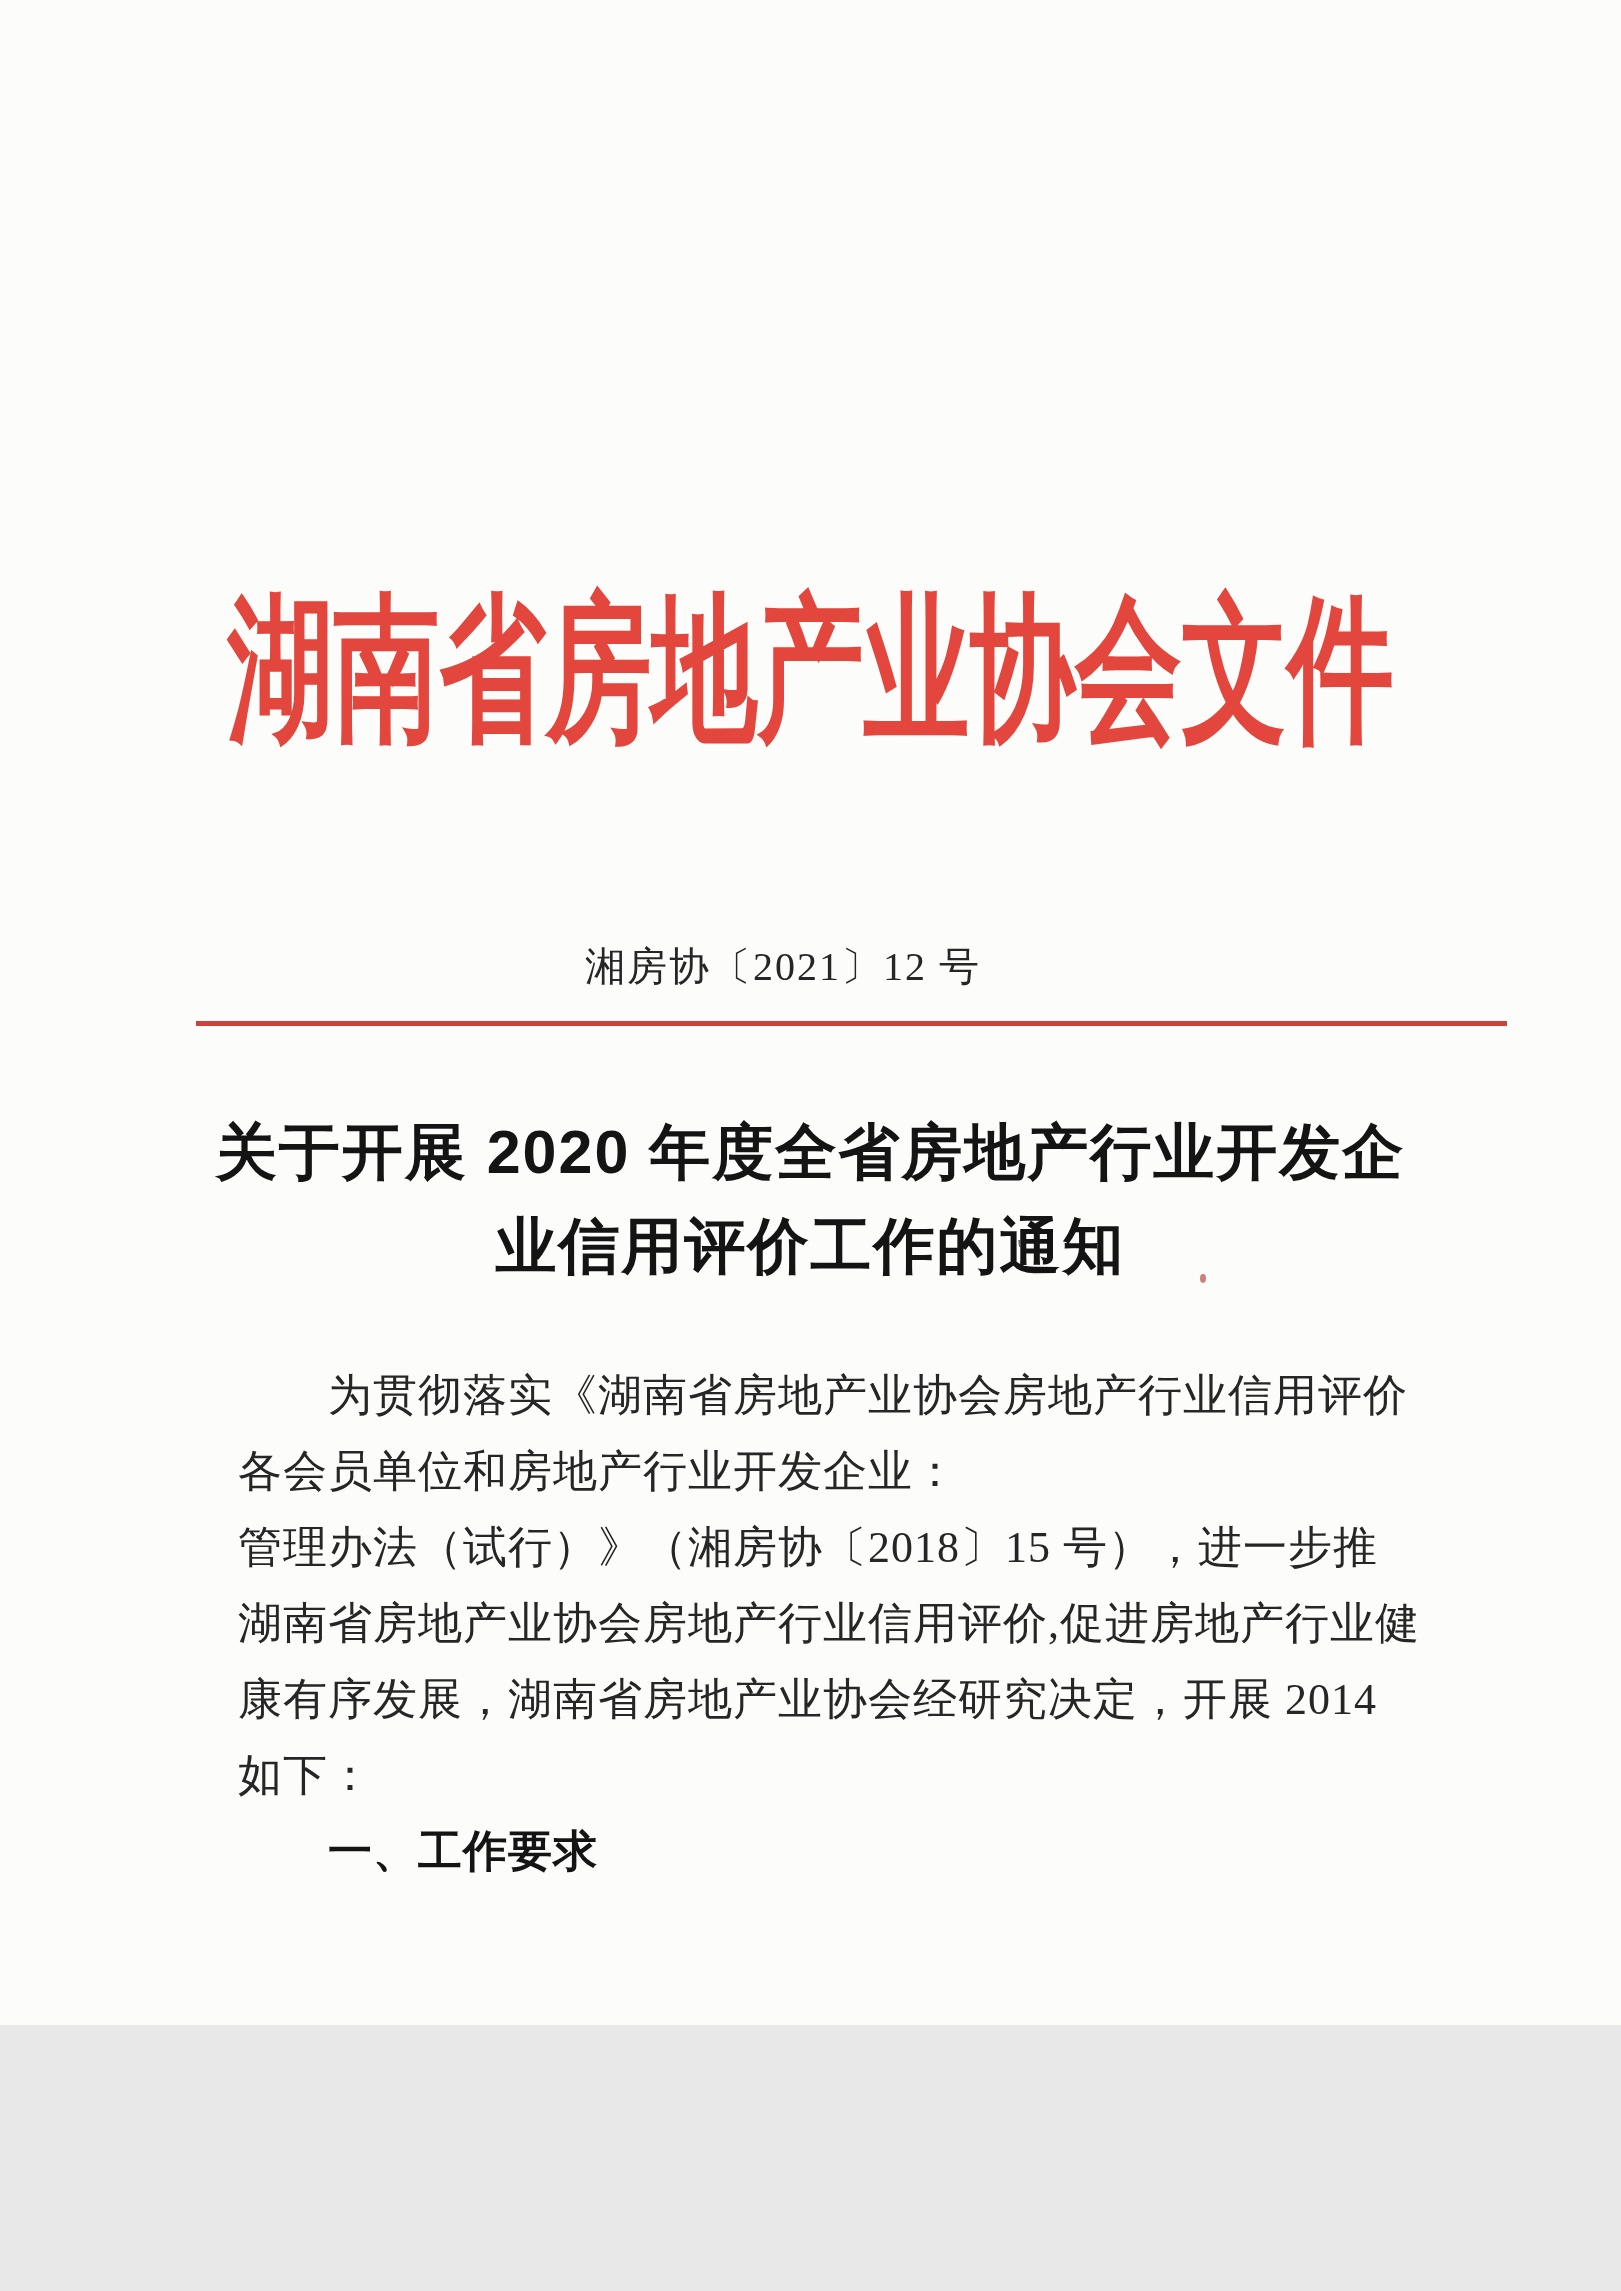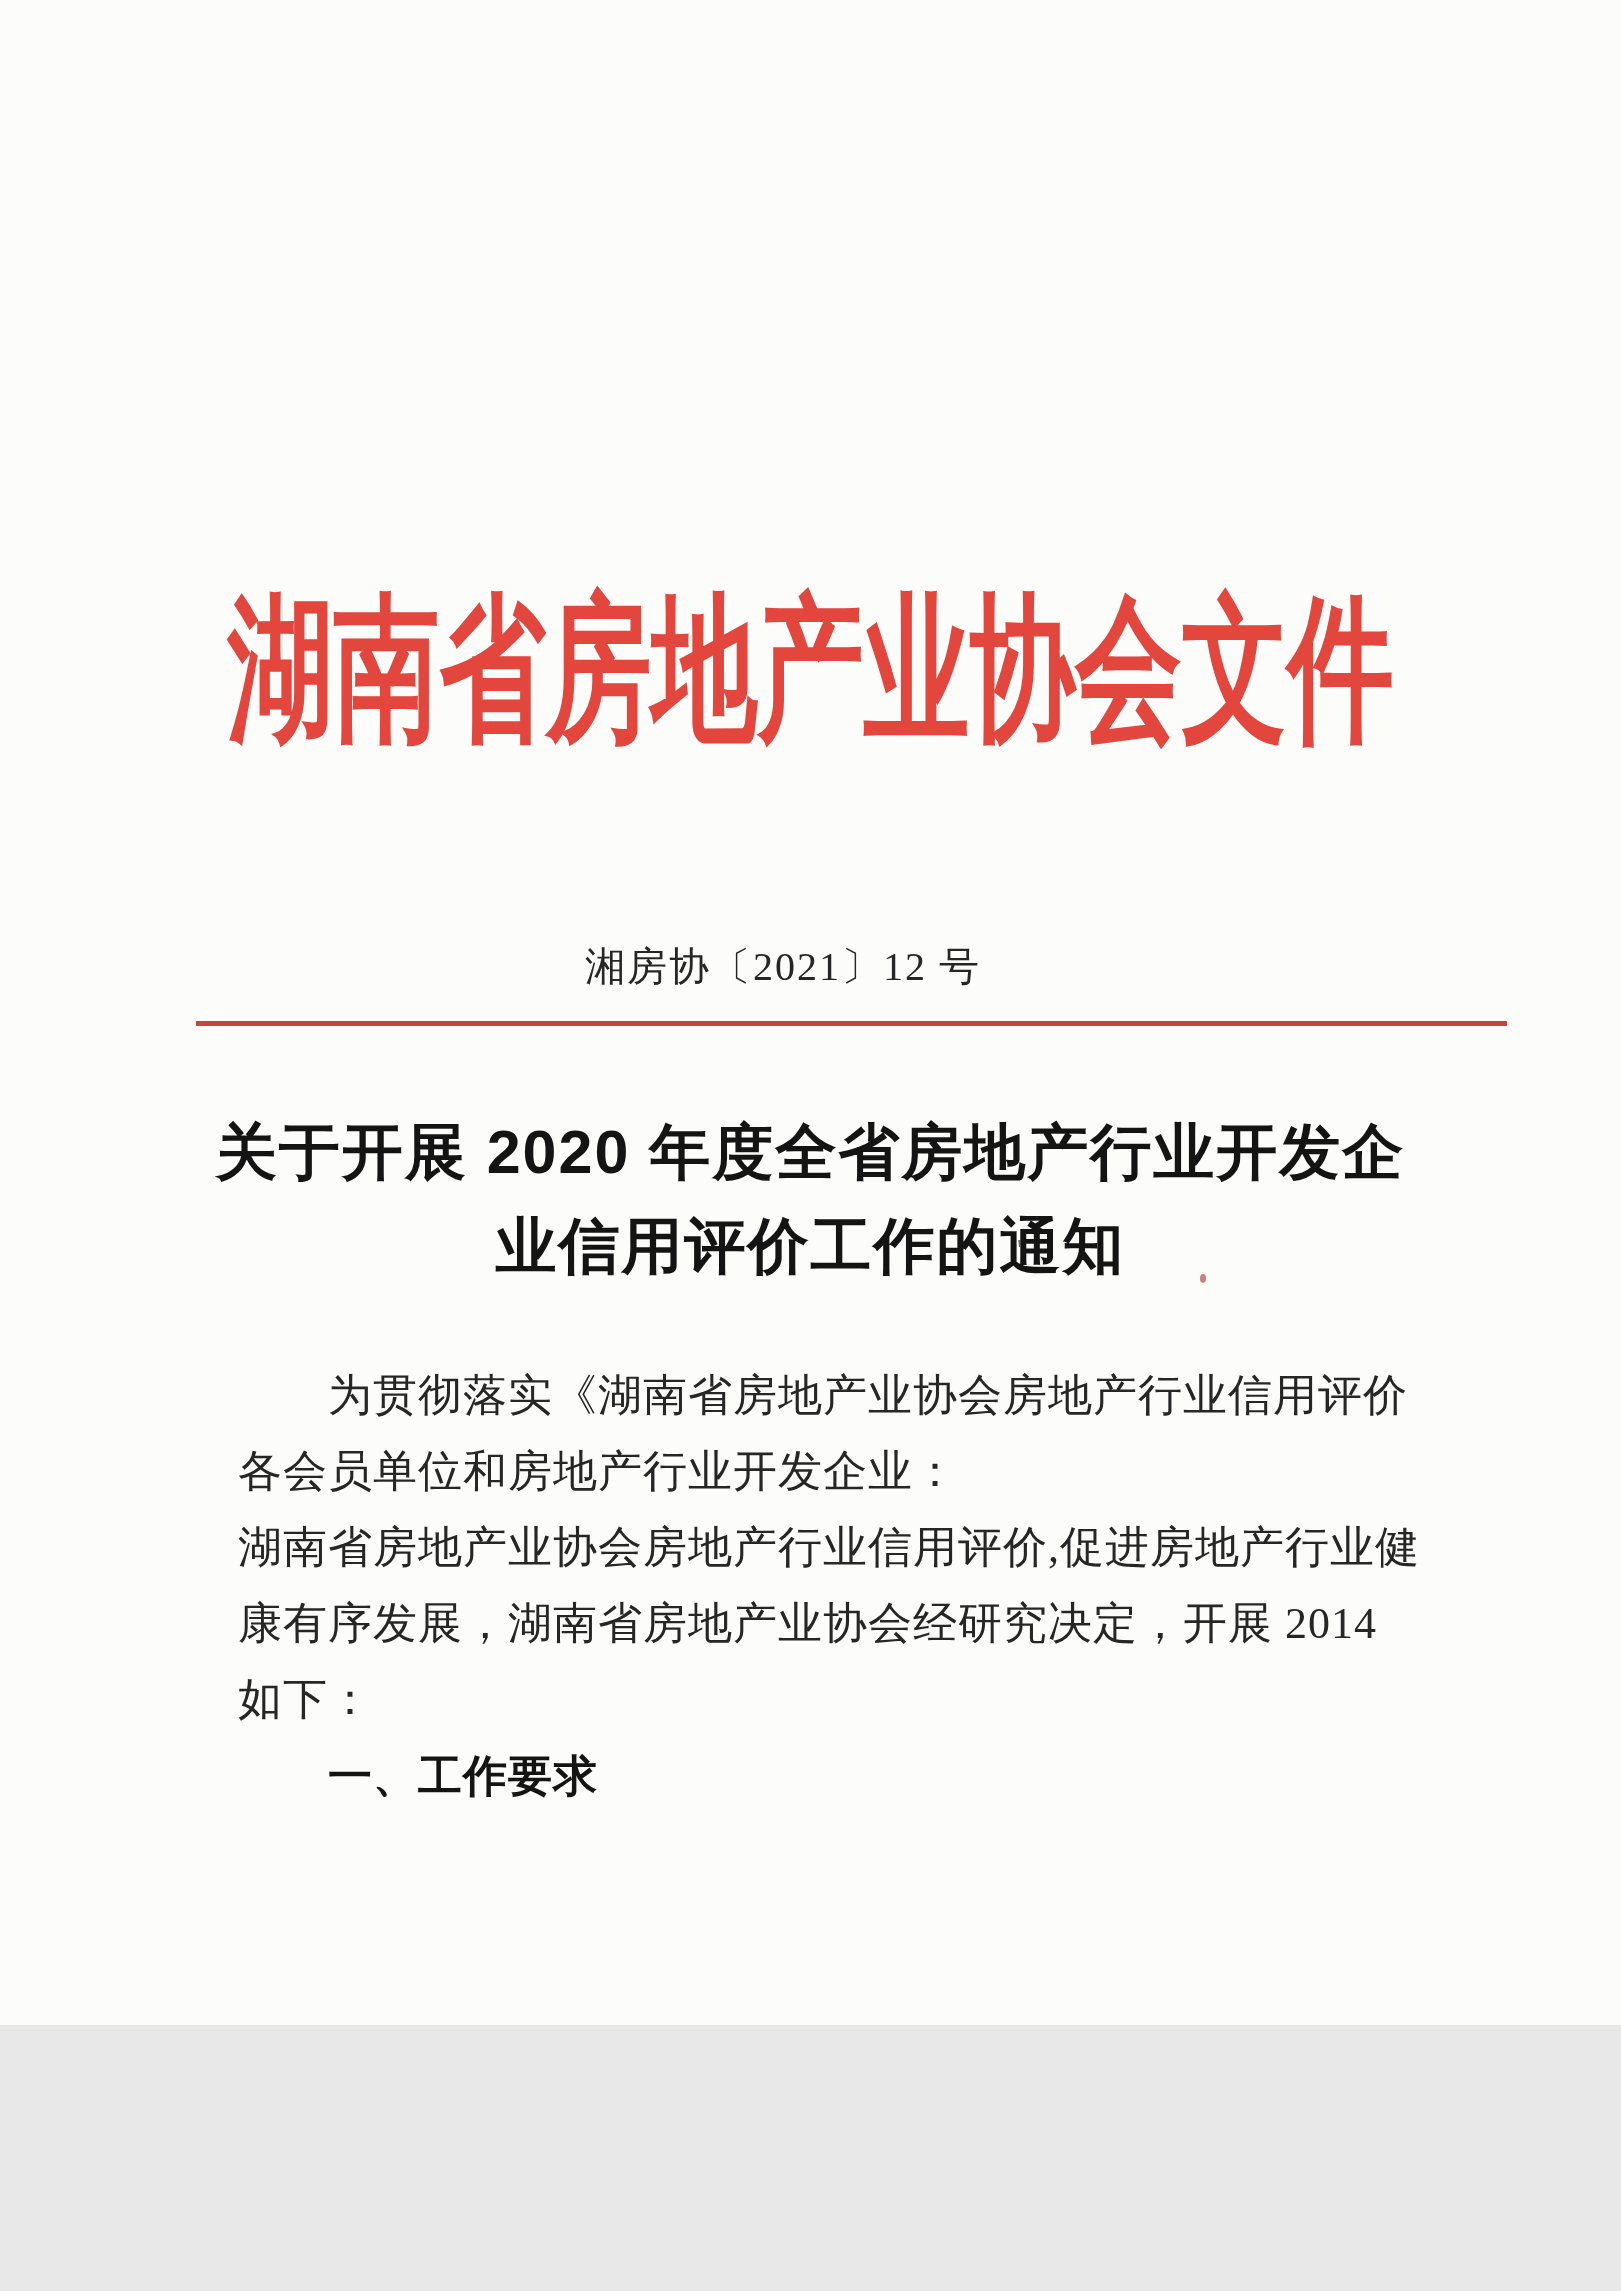--- a/index.html
+++ b/index.html
@@ -80,21 +80,21 @@
     width: 1145px;
     font-size: 44px;
     line-height: 76px;
     color: var(--ink, #262626);
     letter-spacing: 1px;
     white-space: nowrap;
   }
   .bl { min-height: 76px; }
   .indent { padding-left: 90px; }
   .bold {
-    font-family: Liberation Sans, sans-serif;
+    font-family: Liberation Serif, serif;
     font-weight: 700;
     color: var(--title-ink, #141414);
   }
   
   .pagenum {
     position: absolute;
     top: 2117px;
     left: 1270px;
     font-size: 36px;
     letter-spacing: 6.9px;
@@ -133,20 +133,21 @@
   <div class="rule"></div>
 
   <div class="title">
     <div>关于开展 2020 年度全省房地产行业开发企</div>
     <div>业信用评价工作的通知</div>
   </div>
 
   <div class="body-block">
     <div class="bl indent">为贯彻落实《湖南省房地产业协会房地产行业信用评价</div>
     <div class="bl">各会员单位和房地产行业开发企业：</div>
+    <div class="bl">管理办法（试行）》（湘房协〔2018〕15 号），进一步推</div>
     <div class="bl">湖南省房地产业协会房地产行业信用评价,促进房地产行业健</div>
     <div class="bl">康有序发展，湖南省房地产业协会经研究决定，开展 2014</div>
     <div class="bl">如下：</div>
     <div class="bl indent bold">一、工作要求</div>
   </div>
 
   <div class="speck">'</div>
 
   <div class="speck-red"></div>
 

